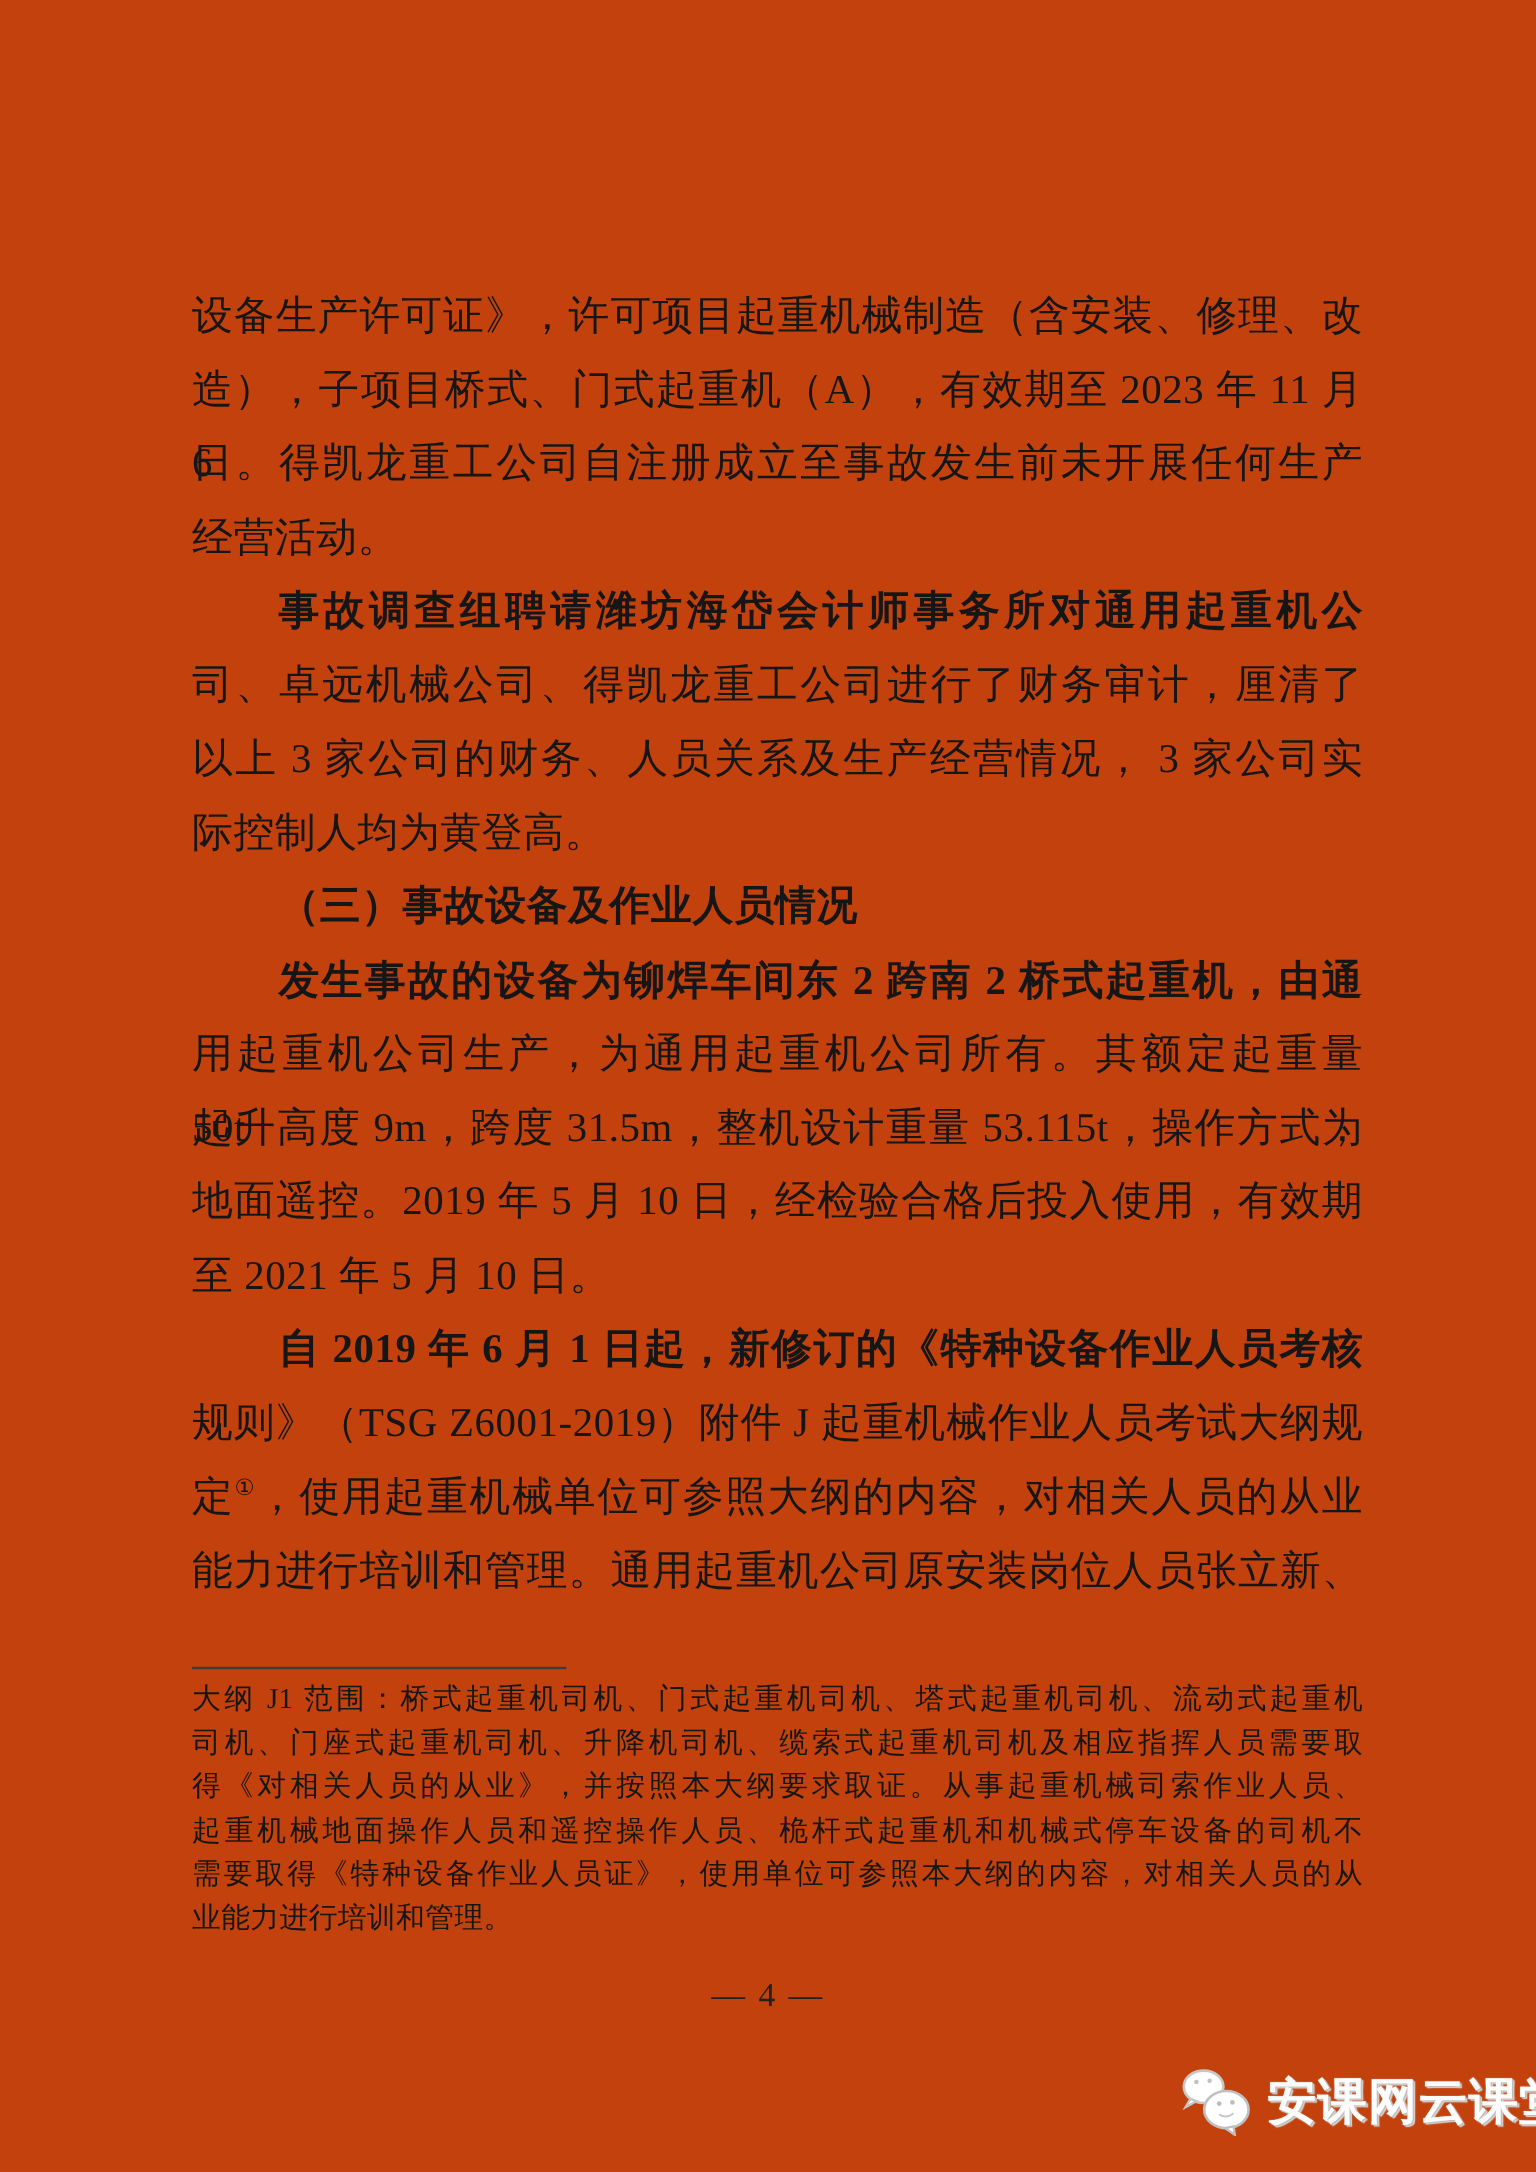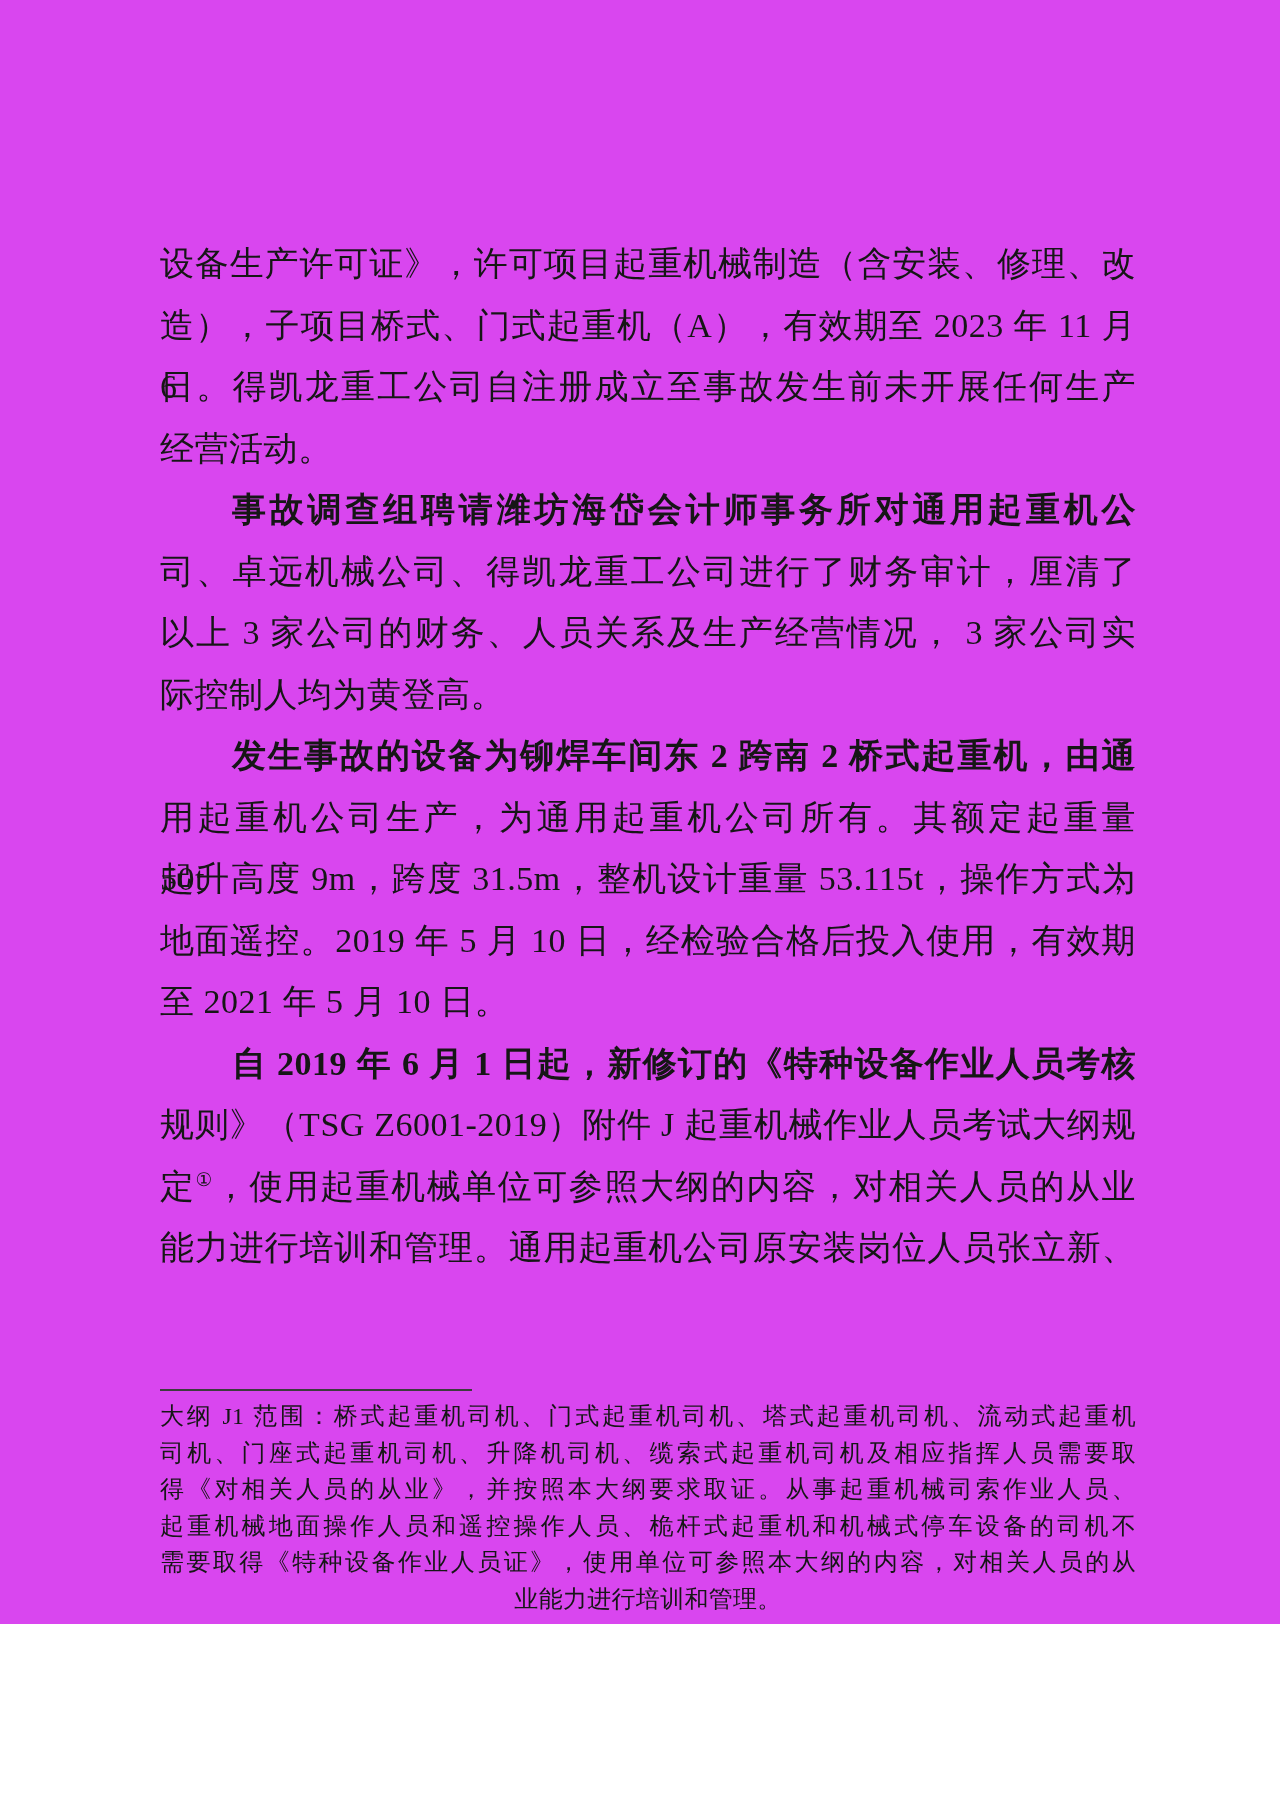--- a/index.html
+++ b/index.html
@@ -1,36 +1,36 @@
 <!DOCTYPE html>
 <html><head>
 <meta charset="utf-8">
 <style>
   html,body{margin:0;padding:0;background:#ffffff;}
   .page{
     position:relative;
-    width:1280px;height:1624px;
-    background:#d946ef;
+    width:1280px;height:1810px;
+    background:#c2410c;
     overflow:hidden;
     font-family:"Liberation Serif","DejaVu Serif",serif;
     color:#161616;
   }
   .body-text{
     position:absolute;left:160px;top:233px;width:976px;
   }
   .bline{
     height:61.5px;line-height:61.5px;font-size:34px;
     white-space:pre;letter-spacing:0.5px;
   }
   .fnote-text{
     position:absolute;left:160px;top:1398px;width:976px;
   }
   .fline{
     height:36.5px;line-height:36.5px;font-size:24px;
-    white-space:pre;letter-spacing:0.3px;text-align:center;
+    white-space:pre;letter-spacing:0.3px;
   }
   .justify{
     white-space:normal;
     text-align:justify;
     text-align-last:justify;
   }
   .indent{padding-left:72px;font-weight:bold;}
   .bold{font-weight:bold;}
   sup{font-size:0.55em;vertical-align:super;line-height:0;}
   .fnote-sep{
@@ -62,20 +62,21 @@
 
   <div class="body-text">
       <div class="bline justify"><span>设备生产许可证》，许可项目起重机械制造（含安装、修理、改</span></div>
       <div class="bline justify"><span>造），子项目桥式、门式起重机（A），有效期至 2023 年 11 月 6</span></div>
       <div class="bline justify"><span>日。得凯龙重工公司自注册成立至事故发生前未开展任何生产</span></div>
       <div class="bline"><span>经营活动。</span></div>
       <div class="bline justify indent"><span>事故调查组聘请潍坊海岱会计师事务所对通用起重机公</span></div>
       <div class="bline justify"><span>司、卓远机械公司、得凯龙重工公司进行了财务审计，厘清了</span></div>
       <div class="bline justify"><span>以上 3 家公司的财务、人员关系及生产经营情况， 3 家公司实</span></div>
       <div class="bline"><span>际控制人均为黄登高。</span></div>
+      <div class="bline indent bold"><span>（三）事故设备及作业人员情况</span></div>
       <div class="bline justify indent"><span>发生事故的设备为铆焊车间东 2 跨南 2 桥式起重机，由通</span></div>
       <div class="bline justify"><span>用起重机公司生产，为通用起重机公司所有。其额定起重量 50t，</span></div>
       <div class="bline justify"><span>起升高度 9m，跨度 31.5m，整机设计重量 53.115t，操作方式为</span></div>
       <div class="bline justify"><span>地面遥控。2019 年 5 月 10 日，经检验合格后投入使用，有效期</span></div>
       <div class="bline"><span>至 2021 年 5 月 10 日。</span></div>
       <div class="bline justify indent"><span>自 2019 年 6 月 1 日起，新修订的《特种设备作业人员考核</span></div>
       <div class="bline justify"><span>规则》（TSG Z6001-2019）附件 J 起重机械作业人员考试大纲规</span></div>
       <div class="bline justify"><span>定</span><sup>①</sup><span>，使用起重机械单位可参照大纲的内容，对相关人员的从业</span></div>
       <div class="bline justify"><span>能力进行培训和管理。通用起重机公司原安装岗位人员张立新、</span></div>
     </div>

